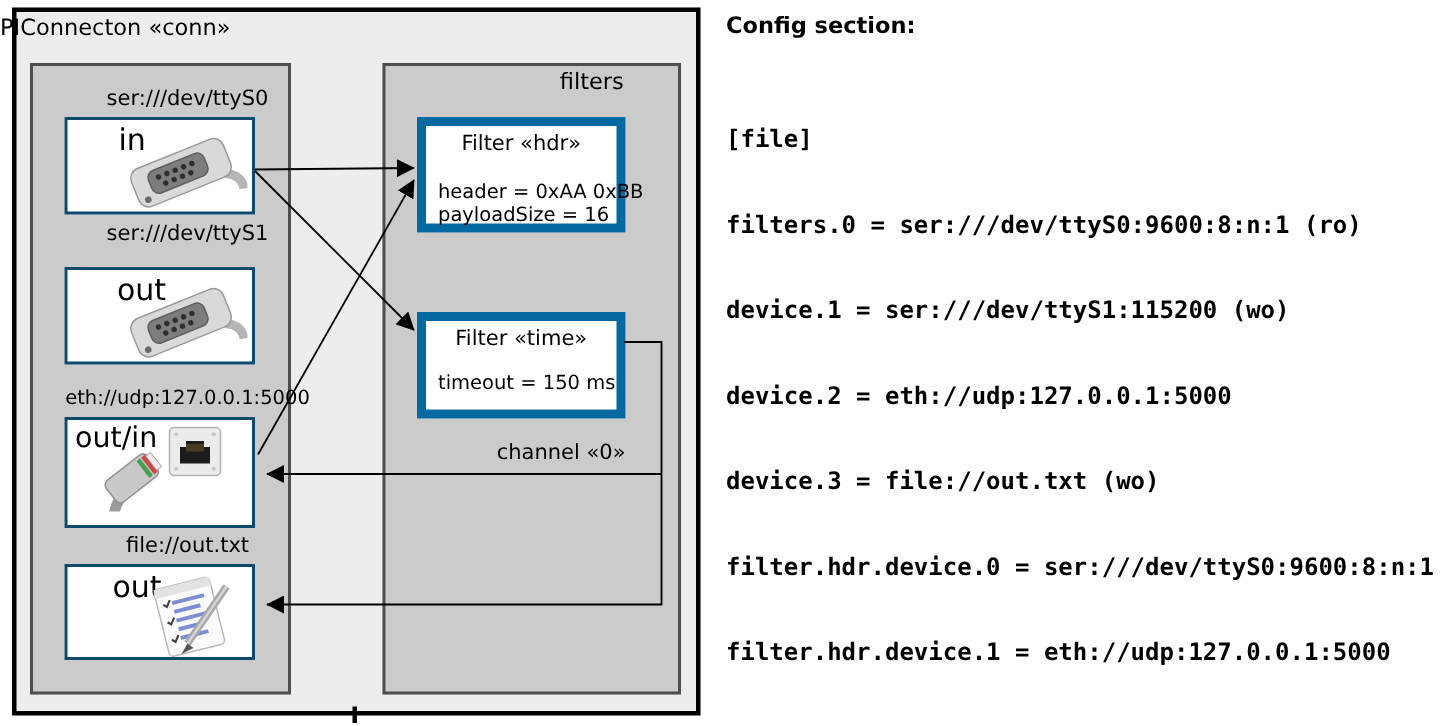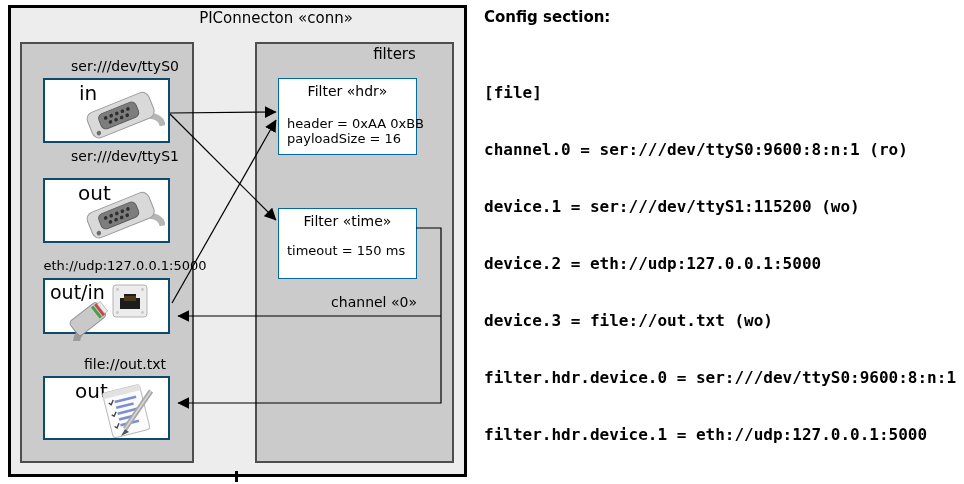--- a/index.html
+++ b/index.html
@@ -2,34 +2,34 @@
 <html><head>
 <meta charset="utf-8">
 <style>
   html,body{margin:0;padding:0;background:#fff;}
   .stage{position:relative;width:964px;height:484px;background:#fff;
          font-family:"DejaVu Sans",sans-serif;color:#000;overflow:hidden;}
   .abs{position:absolute;}
   
   .outer{left:8px;top:5px;width:459px;height:472px;box-sizing:border-box;
          border:3px solid #000;background:#ededed;}
-  .diagram-title{left:16px;top:9px;width:520px;text-align:center;font-size:15px;}
+  .diagram-title{left:0;top:9px;width:520px;text-align:left;font-size:15px;}
   
   .panel{box-sizing:border-box;border:2px solid #4e4e4e;background:#cbcbcb;}
   .left-panel{left:20px;top:42px;width:174px;height:421px;}
   .filters-panel{left:255px;top:42px;width:199px;height:421px;}
   .filters-title{left:255px;top:45px;width:199px;text-align:center;font-size:15px;margin-left:40px;}
   
   .dev-label{left:20px;width:210px;text-align:center;font-size:14px;white-space:nowrap;}
   .dev-label.small{font-size:13px;}
   .dev-box{left:43px;width:127px;box-sizing:border-box;border:2px solid #0c4a6e;background:#fff;}
   .dir{position:absolute;font-size:20px;line-height:1;}
   .icon{position:absolute;}
   
-  .filter-box{left:278px;width:139px;box-sizing:border-box;border:1px solid #0369a1;
+  .filter-box{left:278px;width:139px;box-sizing:border-box;border:6px solid #0369a1;
               background:#fff;}
   .filter-title{text-align:center;margin-top:4px;font-size:14px;}
   .filter-params{position:absolute;left:8px;font-size:13px;line-height:15px;white-space:nowrap;}
   
   .ch-label{left:278px;width:139px;text-align:right;font-size:14px;}
   
   svg.connections{position:absolute;left:0;top:0;pointer-events:none;}
   .bottom-tick{left:235px;top:471px;width:3px;height:11px;background:#000;}
   
   .config-heading{left:484px;top:8px;font-size:15px;font-weight:bold;
@@ -91,21 +91,21 @@
             <circle cx="35" cy="31" r="1.8"></circle>
             <circle cx="41" cy="31" r="1.8"></circle>
             <circle cx="47" cy="31" r="1.8"></circle>
         </g>
         <circle cx="14" cy="37" r="2.2" fill="#6a6a6a"></circle>
       </g>
     </svg>
   </div>
 
   <div class="abs dev-label small" style="top:258px;">eth://udp:127.0.0.1:5000</div>
-  <div class="abs dev-box" style="top:278px;height:56px;">
+  <div class="abs dev-box" style="top:278px;height:74px;">
     <span class="dir" style="left:5px;top:3px;font-size:19px;">out/in</span>
     <svg class="icon" style="left:67px;top:4px;" width="36" height="34" viewBox="0 0 36 34">
       <rect x="1" y="1" width="34" height="32" rx="3" fill="#ececec" stroke="#b3b3b3"></rect>
       <circle cx="5.5" cy="5.5" r="1.4" fill="#c7c7c7"></circle>
         <circle cx="30.5" cy="5.5" r="1.4" fill="#c7c7c7"></circle>
       <circle cx="5.5" cy="28.5" r="1.4" fill="#c7c7c7"></circle>
         <circle cx="30.5" cy="28.5" r="1.4" fill="#c7c7c7"></circle>
       <path d="M8 25 v-11 h4 v-4 h12 v4 h4 v11 z" fill="#1c1c1c"></path>
       <rect x="12" y="12" width="12" height="5" fill="#4a3a20"></rect>
     </svg>
@@ -174,21 +174,21 @@
       <line x1="172" y1="303" x2="276" y2="120" marker-end="url(#ah)"></line>
       <polyline points="416,228 441,228 441,403 178,403" marker-end="url(#ah)"></polyline>
       <polyline points="441,316 178,316" marker-end="url(#ah)"></polyline>
     </g>
   </svg>
   <div class="abs bottom-tick"></div>
 
   <div class="abs config-heading">Config section:</div>
   <div class="abs config-lines">
     <div>[file]</div>
-    <div>channel.0 = ser:///dev/ttyS0:9600:8:n:1 (ro)</div>
+    <div>filters.0 = ser:///dev/ttyS0:9600:8:n:1 (ro)</div>
     <div>device.1 = ser:///dev/ttyS1:115200 (wo)</div>
     <div>device.2 = eth://udp:127.0.0.1:5000</div>
     <div>device.3 = file://out.txt (wo)</div>
     <div>filter.hdr.device.0 = ser:///dev/ttyS0:9600:8:n:1</div>
     <div>filter.hdr.device.1 = eth://udp:127.0.0.1:5000</div>
     <div>filter.hdr.splitMode = header</div>
     
     
     
     

